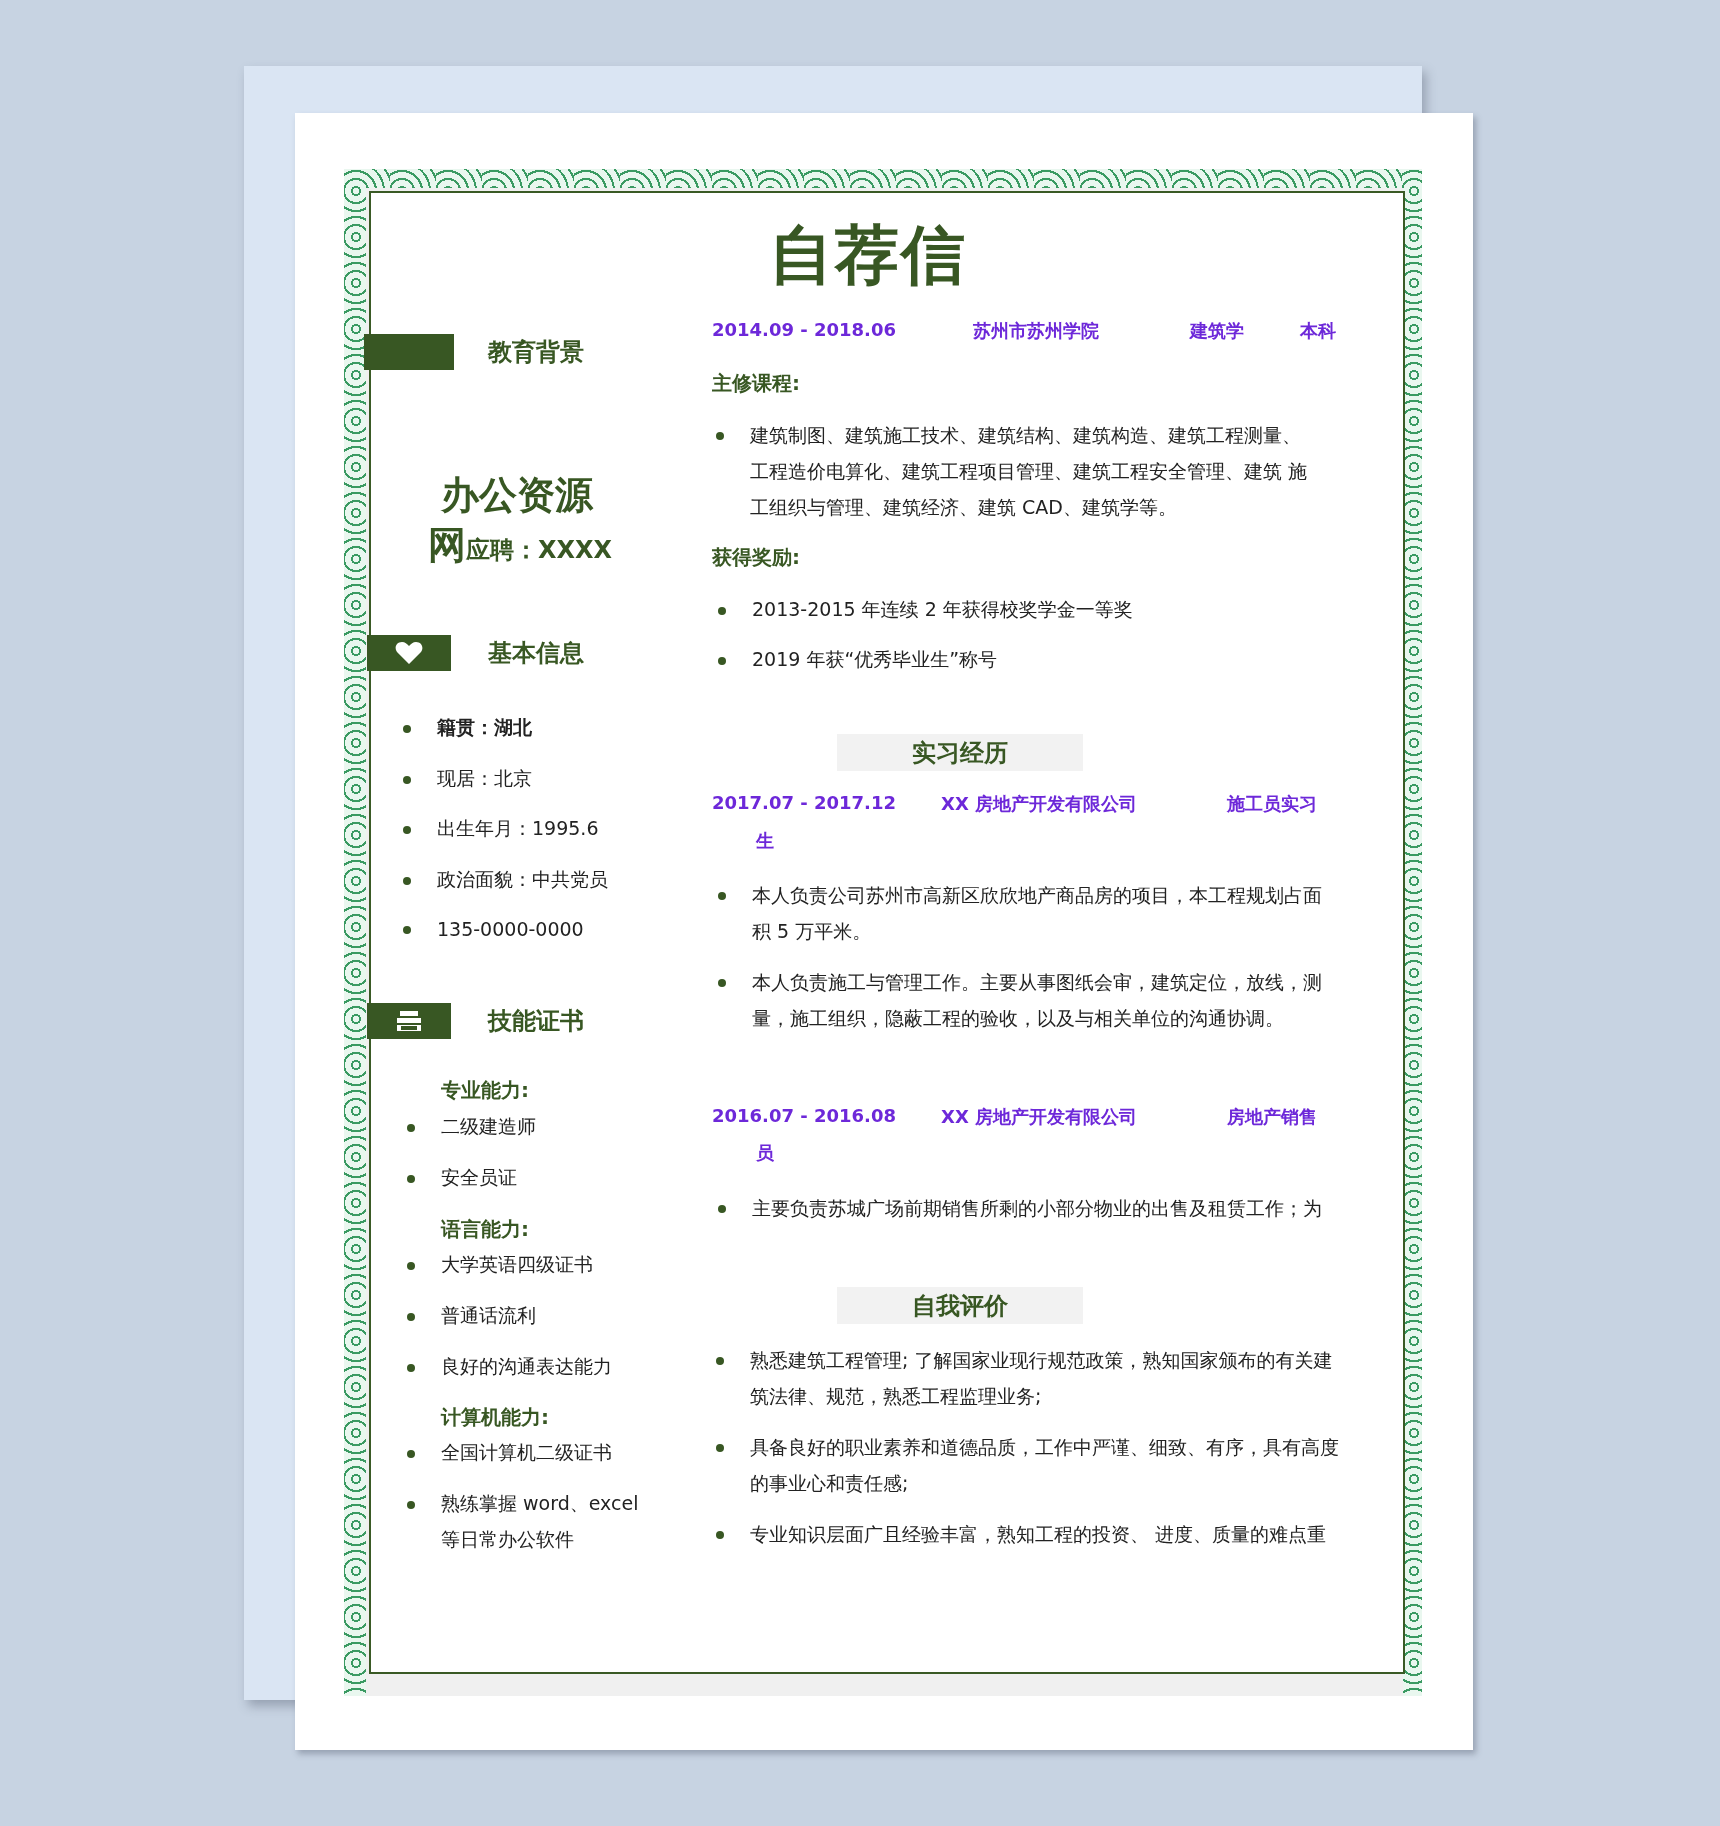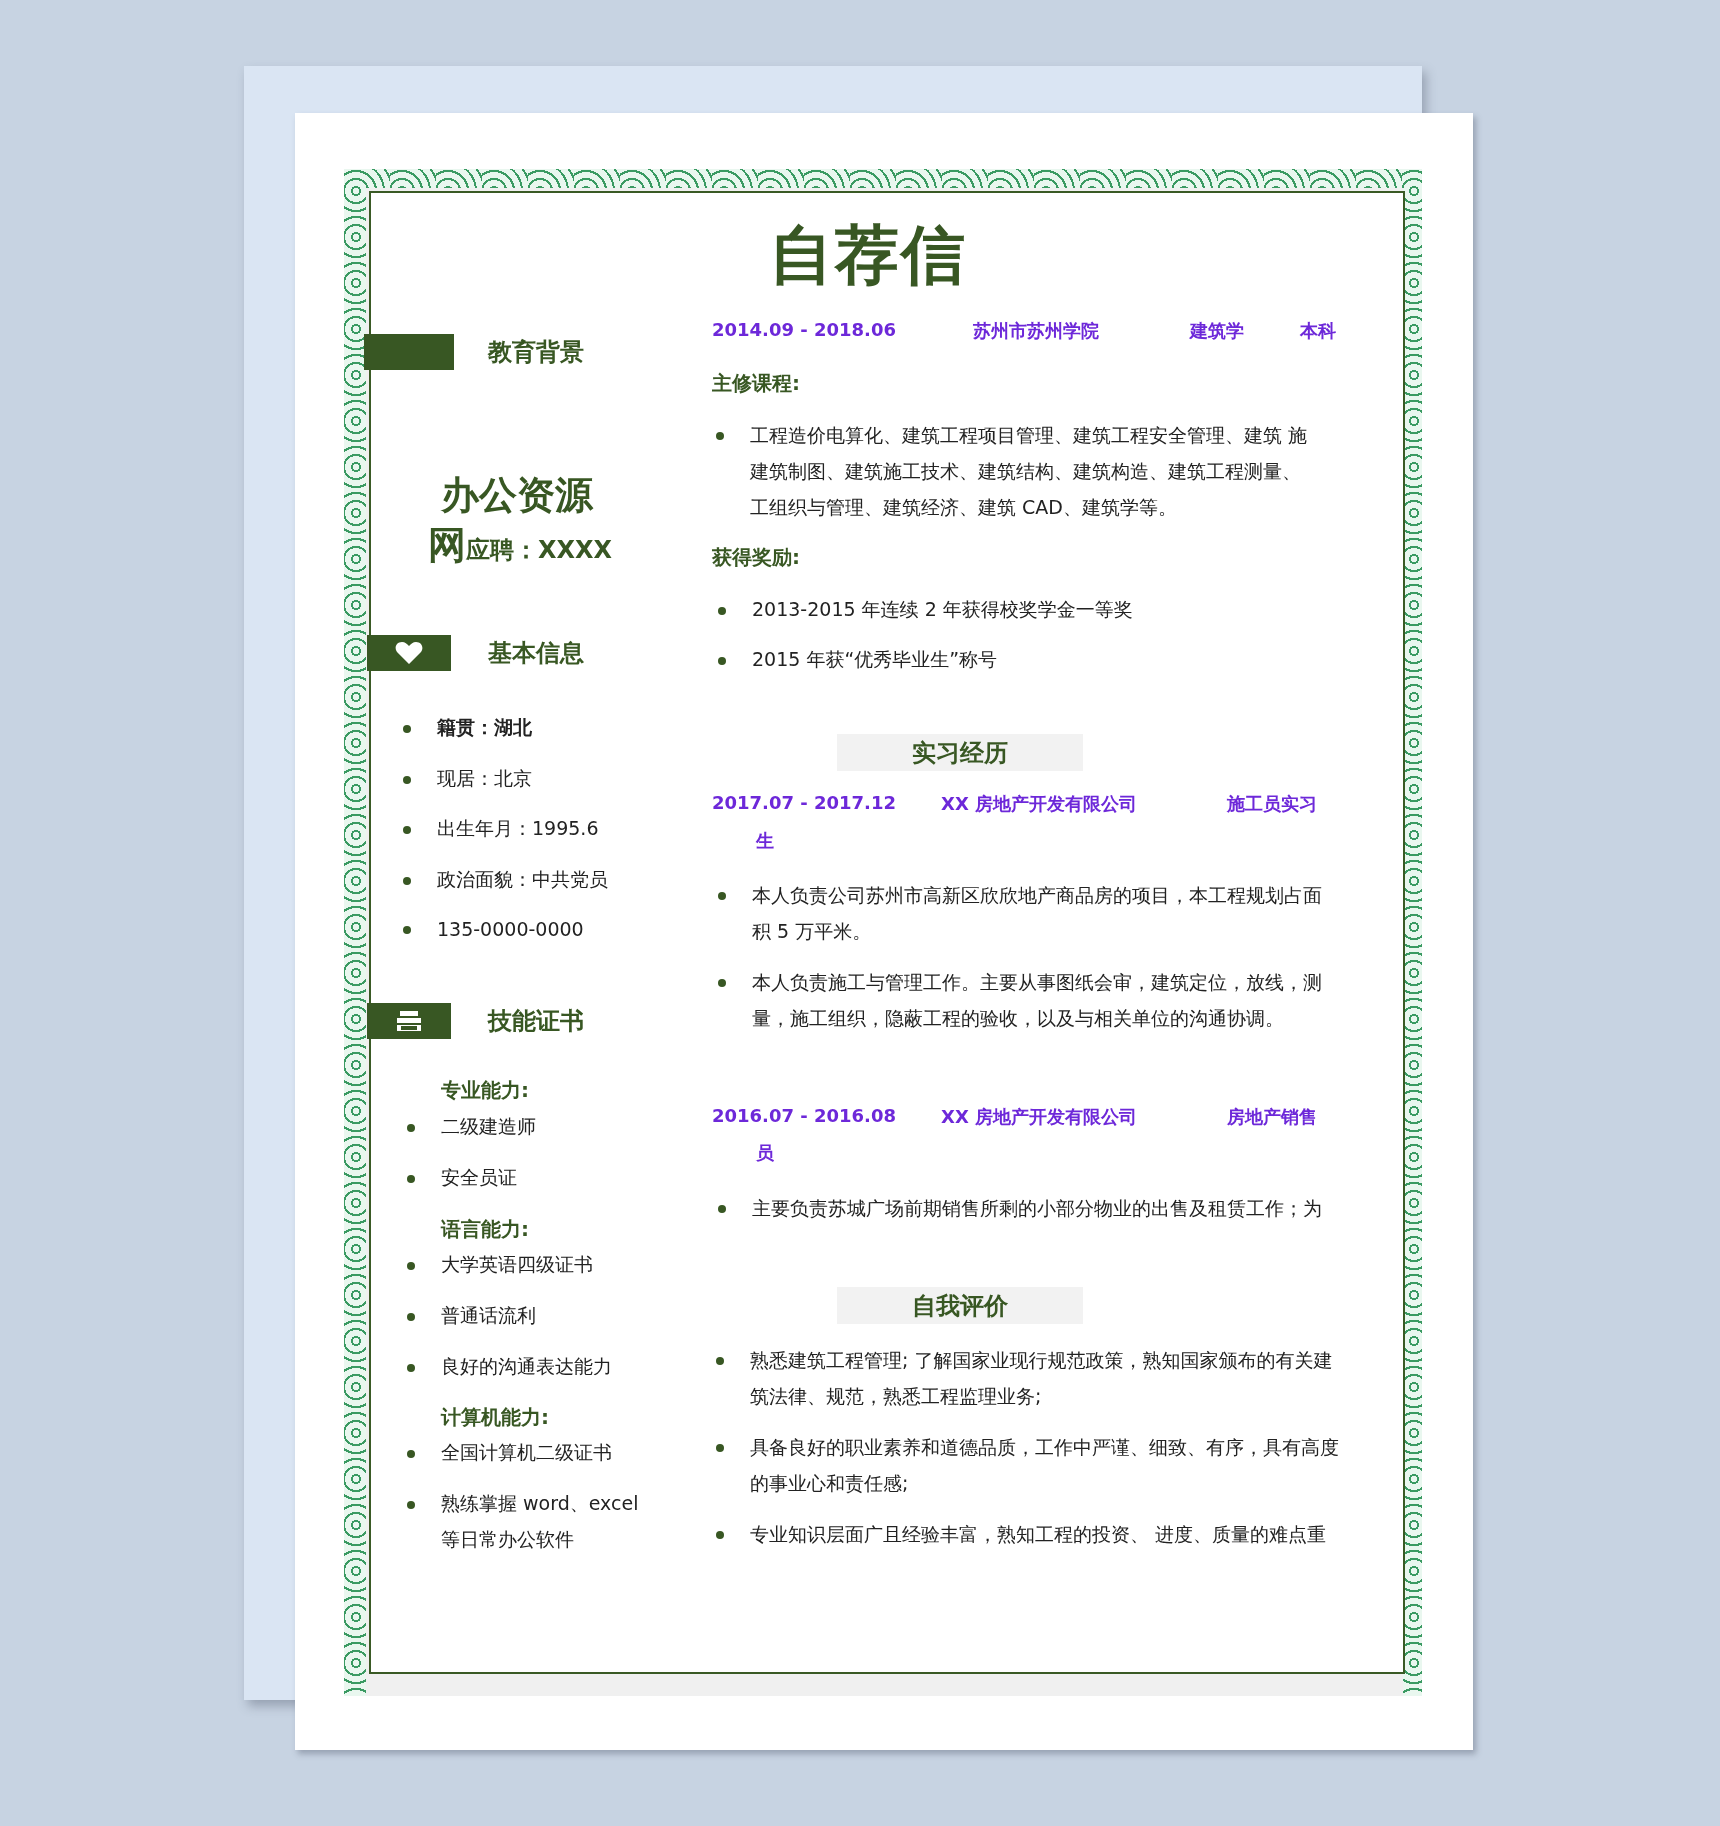--- a/index.html
+++ b/index.html
@@ -137,28 +137,28 @@
 <div class="li" style="left:441px; top:1491px;">熟练掌握 word、excel</div>
 <div class="abs" style="left:441px; top:1527px; font-size:19px; color:#222;">等日常办公软件</div>
 
 <div class="row-head" style="left:712px; top:319px;">2014.09 - 2018.06</div>
 <div class="row-head" style="left:973px; top:319px;">苏州市苏州学院</div>
 <div class="row-head" style="left:1190px; top:319px;">建筑学</div>
 <div class="row-head" style="left:1300px; top:319px;">本科</div>
 
 <div class="sub-head" style="left:712px; top:370px;">主修课程:</div>
 <div class="para" style="left:750px; top:417px;">
+  <div>建筑制图、建筑施工技术、建筑结构、建筑构造、建筑工程测量、</div>
   <div>工程造价电算化、建筑工程项目管理、建筑工程安全管理、建筑 施</div>
-  <div>建筑制图、建筑施工技术、建筑结构、建筑构造、建筑工程测量、</div>
   <div>工组织与管理、建筑经济、建筑 CAD、建筑学等。</div>
 </div>
 
 <div class="sub-head" style="left:712px; top:544px;">获得奖励:</div>
 <div class="li" style="left:752px; top:597px;">2013-2015 年连续 2 年获得校奖学金一等奖</div>
-<div class="li" style="left:752px; top:647px;">2015 年获“优秀毕业生”称号</div>
+<div class="li" style="left:752px; top:647px;">2019 年获“优秀毕业生”称号</div>
 
 <div class="sec-band" style="left:837px; top:734px;">实习经历</div>
 
 <div class="row-head" style="left:712px; top:792px;">2017.07 - 2017.12</div>
 <div class="row-head" style="left:941px; top:792px;">XX 房地产开发有限公司</div>
 <div class="row-head" style="left:1227px; top:792px;">施工员实习</div>
 <div class="row-head" style="left:756px; top:829px;">生</div>
 
 <div class="para" style="left:752px; top:877px;">
   <div>本人负责公司苏州市高新区欣欣地产商品房的项目，本工程规划占面</div>

